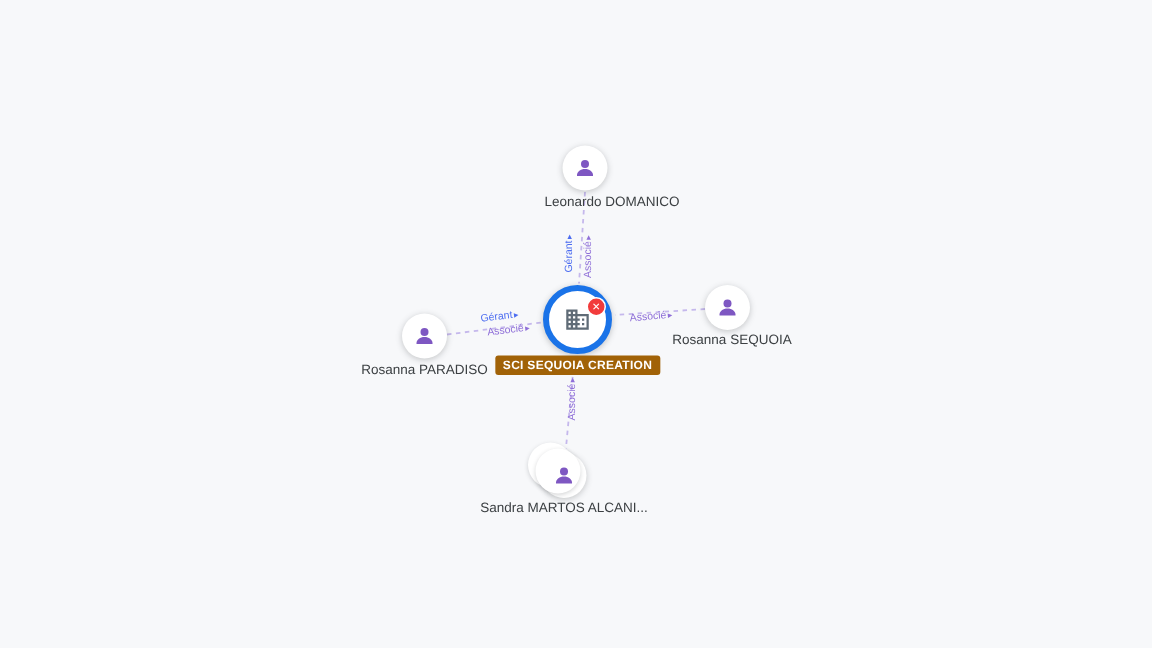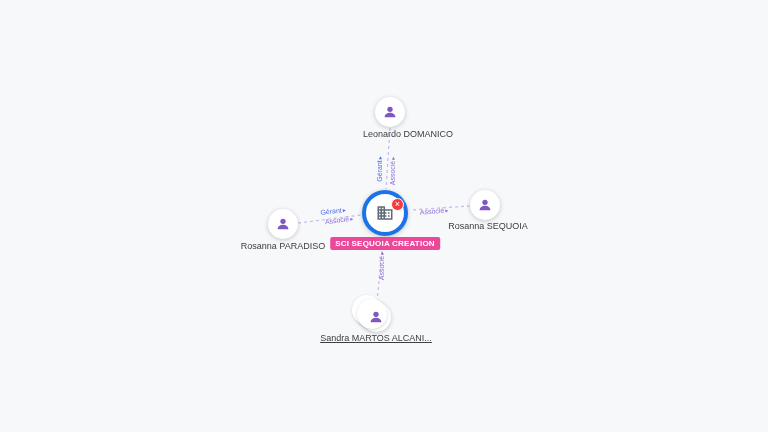--- a/index.html
+++ b/index.html
@@ -39,21 +39,21 @@
 
   .badge {
     position: absolute; left: 25px; top: 4px; width: 13px; height: 13px;
     border-radius: 50%; background: #f23b3b; color: #fff;
     font-size: 9px; line-height: 11px; text-align: center;
     border: 1px solid #fff; cursor: pointer; z-index: 6;
   }
 
   .center-label {
     position: absolute; left: 385px; top: 237px; transform: translateX(-50%);
-    background: #ec4899; color: #fff; font-size: 8px; font-weight: bold;
+    background: #a16207; color: #fff; font-size: 8px; font-weight: bold;
     padding: 2px 5px; border-radius: 2px; white-space: nowrap;
     letter-spacing: .2px; z-index: 5; cursor: pointer;
   }
 
   .node-label {
     position: absolute; transform: translateX(-50%);
     font-size: 9px; color: #3c4043; white-space: nowrap; z-index: 2;
   }
 
   .edge-label {
@@ -128,21 +128,21 @@
 <div class="node-label" style="left:488px; top:221px;">Rosanna SEQUOIA</div>
 
 <div class="person-node stack" style="left:361px; top:302px;">
   <span>
     <svg viewBox="0 0 24 24" fill="#7e57c2">
         <circle cx="12" cy="8" r="4"></circle>
         <path d="M12 13c-4.4 0-8 2.7-8 6v1h16v-1c0-3.3-3.6-6-8-6z"></path>
       </svg>
   </span>
 </div>
-<div class="node-label" style="left:376px; top:333px;text-decoration:underline;">Sandra MARTOS ALCANI...</div>
+<div class="node-label" style="left:376px; top:333px;">Sandra MARTOS ALCANI...</div>
 
 <div class="company-ring">
   <span>
     <svg viewBox="0 0 24 24" fill="#5f6b76">
         <path d="M18 15h-2v2h2m0-6h-2v2h2m2 6h-8v-2h2v-2h-2v-2h2v-2h-2V9h8M10 7H8V5h2m0 6H8V9h2m0 6H8v-2h2m0 6H8v-2h2M6 7H4V5h2m0 6H4V9h2m0 6H4v-2h2m0 6H4v-2h2m6-10V3H2v18h20V7H12Z"></path>
       </svg>
   </span>
   <span class="badge"><span>×</span></span>
 </div>
 <div class="center-label">SCI SEQUOIA CREATION</div>

